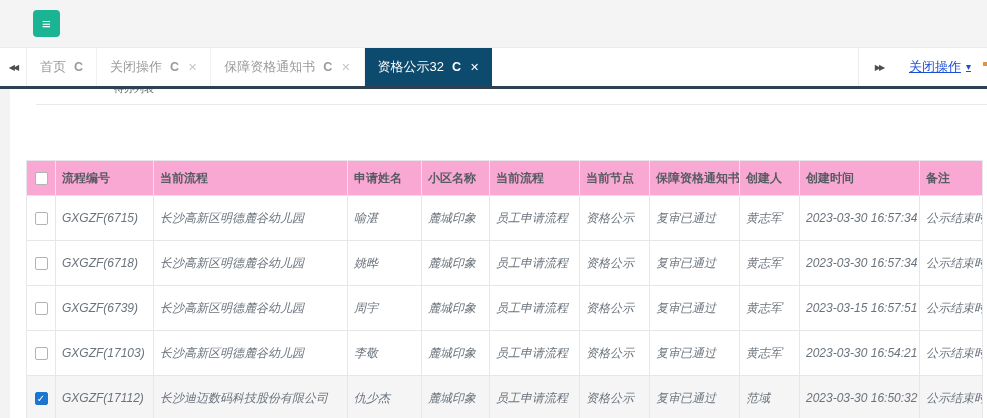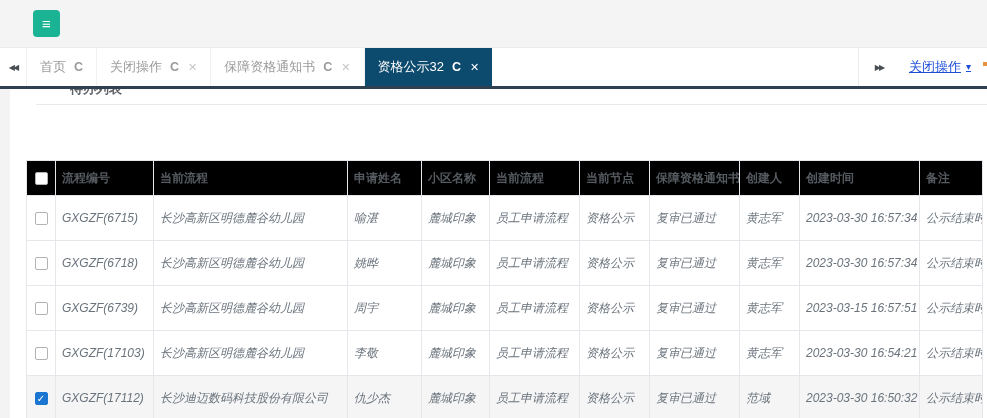--- a/index.html
+++ b/index.html
@@ -49,35 +49,35 @@
   .caret{font-size:10px;line-height:1;}
   .edge-sliver{
     position:absolute;right:0;top:62px;width:4px;height:4px;background:#e8923f;
   }
   
   .content{
     margin-left:10px;background:#fff;height:329px;position:relative;
   }
   .clipped-heading{height:8px;overflow:hidden;margin-left:60px;}
   .clipped-heading span{
-    display:block;margin-top:-8px;font-size:13px;line-height:15px;
-    font-weight:bold;color:#5f6368;
+    display:block;margin-top:-8px;font-size:10px;line-height:15px;
+    font-weight:normal;color:#5f6368;margin-left:44px;
   }
   .divider{border-top:1px solid #e7eaec;margin-left:26px;margin-top:7px;}
   
   .table-wrap{margin:55px 0 0 16px;}
   table{
     border-collapse:collapse;table-layout:fixed;width:957px;
     font-size:12px;color:#6a737c;
   }
   th,td{
     border:1px solid #e7e7eb;padding:0 5px 0 6px;text-align:left;
     white-space:nowrap;overflow:hidden;vertical-align:middle;
   }
-  th{height:34px;font-weight:bold;color:#565b61;background:#000000;}
+  th{height:34px;font-weight:bold;color:#565b61;background:#f9a8d4;}
   td{height:44px;font-style:italic;}
   th:nth-child(1){width:28px}
   th:nth-child(2){width:86px}
   th:nth-child(3){width:182px}
   th:nth-child(4){width:62px}
   th:nth-child(5){width:56px}
   th:nth-child(6){width:78px}
   th:nth-child(7){width:58px}
   th:nth-child(8){width:78px}
   th:nth-child(9){width:48px}

